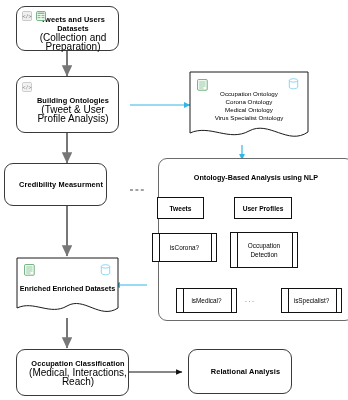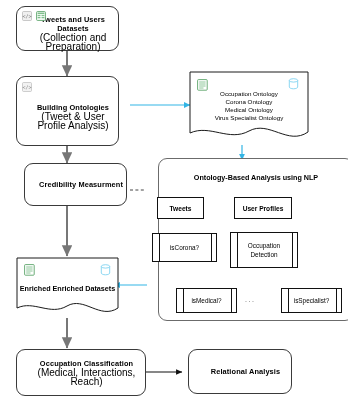--- a/index.html
+++ b/index.html
@@ -188,32 +188,32 @@
         <rect x="1.6" y="3.9" width="2.9" height="1.3" fill="#7fc08c"></rect>
         <rect x="5.5" y="3.9" width="2.9" height="1.3" fill="#7fc08c"></rect>
         <rect x="1.6" y="6" width="2.9" height="1.3" fill="#7fc08c"></rect>
         <rect x="5.5" y="6" width="2.9" height="1.3" fill="#7fc08c"></rect>
       </svg>
     </div>
     <div class="title-l1" style="margin-top:9px;">Tweets and Users Datasets</div>
     <div class="title-l2">(Collection and Preparation)</div>
   </div>
 
-  <div class="node rbox" style="left:16px; top:76px; width:103px; height:70px;">
+  <div class="node rbox" style="left:16px; top:76px; width:103px; height:57px;">
     <div class="icon" style="left:5px; top:5px;">
       <svg width="10" height="10" viewBox="0 0 10 10">
         <rect x="0.5" y="0.5" width="9" height="9" rx="1" fill="#f2f2f2" stroke="#bbbbbb" stroke-width="0.7"></rect>
         <text x="5" y="7.2" font-size="5" fill="#8a8a8a" text-anchor="middle" font-family="DejaVu Sans Mono, monospace">&lt;/&gt;</text>
       </svg>
     </div>
     <div class="title-l1" style="margin-top:10px;">Building Ontologies</div>
     <div class="title-l2">(Tweet &amp; User Profile Analysis)</div>
   </div>
 
-  <div class="node rbox" style="left:24px; top:163px; width:103px; height:43px;">
+  <div class="node rbox" style="left:4px; top:163px; width:103px; height:43px;">
     <div class="title-l1">Credibility Measurment</div>
   </div>
 
   <div class="docbox" style="left:14px; top:256px; width:107px; height:62px;">
     <svg width="107" height="62" viewBox="0 0 107 62">
       <path d="M3,2 H104 V52 C86,64 70,40 53,50 C36,60 20,44 3,52 Z" fill="#ffffff" stroke="#1a1a1a" stroke-width="1"></path>
     </svg>
     <div class="icon" style="left:10px; top:8px;">
       <svg width="11" height="12" viewBox="0 0 11 12">
         <rect x="0.6" y="0.6" width="9.6" height="10.6" rx="0.8" fill="#ffffff" stroke="#5aa469" stroke-width="0.9"></rect>
@@ -225,21 +225,21 @@
     </div>
     <div class="icon" style="left:86px; top:8px;">
       <svg width="11" height="12" viewBox="0 0 11 12">
         <ellipse cx="5.5" cy="2.4" rx="4.2" ry="1.7" fill="#ffffff" stroke="#7fd3f0" stroke-width="0.9"></ellipse>
         <path d="M1.3,2.4 V9 C1.3,10 3.2,10.8 5.5,10.8 C7.8,10.8 9.7,10 9.7,9 V2.4" fill="none" stroke="#7fd3f0" stroke-width="0.9"></path>
       </svg>
     </div>
     <div class="doc-text-bold" style="top:28px;">Enriched Enriched Datasets</div>
   </div>
 
-  <div class="node rbox" style="left:16px; top:349px; width:130px; height:47px;">
+  <div class="node rbox" style="left:16px; top:349px; width:113px; height:47px;">
     <div class="title-l1">Occupation Classification</div>
     <div class="title-l2">(Medical, Interactions, Reach)</div>
   </div>
 
   <div class="node rbox" style="left:188px; top:349px; width:104px; height:45px;">
     <div class="title-l1">Relational Analysis</div>
   </div>
 
   <div class="docbox" style="left:187px; top:70px; width:124px; height:76px;">
     <svg width="124" height="76" viewBox="0 0 124 76">

